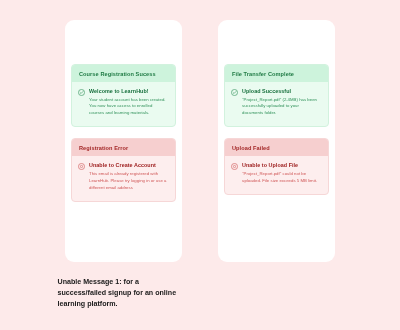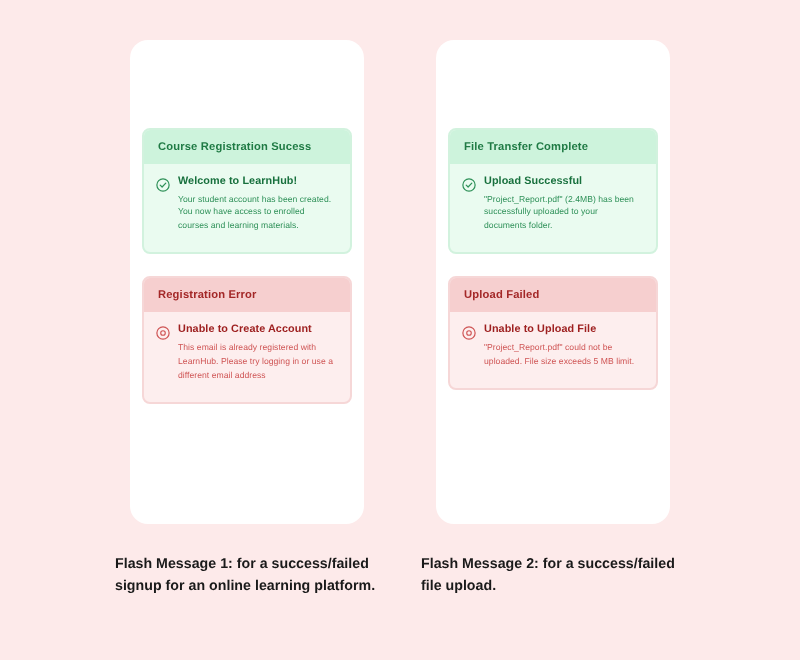--- a/index.html
+++ b/index.html
@@ -149,21 +149,21 @@
             </svg>
           </span>
           <div class="alert-text">
             <div class="alert-title">Unable to Create Account</div>
             <div class="alert-desc">This email is already registered with LearnHub. Please try logging in or use a different email address</div>
           </div>
         </div>
       </div>
 
     </div>
-    <div class="caption">Flash Message 1: for a success/failed signup for an online learning platform.</div>
+    <div class="caption">Unable Message 1: for a success/failed signup for an online learning platform.</div>
   </div>
 
   <div class="panel">
     <div class="device">
 
       <div class="alert alert-success">
         <div class="alert-header">File Transfer Complete</div>
         <div class="alert-body">
           <span class="alert-icon">
             <svg viewBox="0 0 16 16" aria-hidden="true">
@@ -188,16 +188,15 @@
             </svg>
           </span>
           <div class="alert-text">
             <div class="alert-title">Unable to Upload File</div>
             <div class="alert-desc">"Project_Report.pdf" could not be uploaded. File size exceeds 5 MB limit.</div>
           </div>
         </div>
       </div>
 
     </div>
-    <div class="caption">Flash Message 2: for a success/failed file upload.</div>
   </div>
 
 </div>
 
 </body></html>

